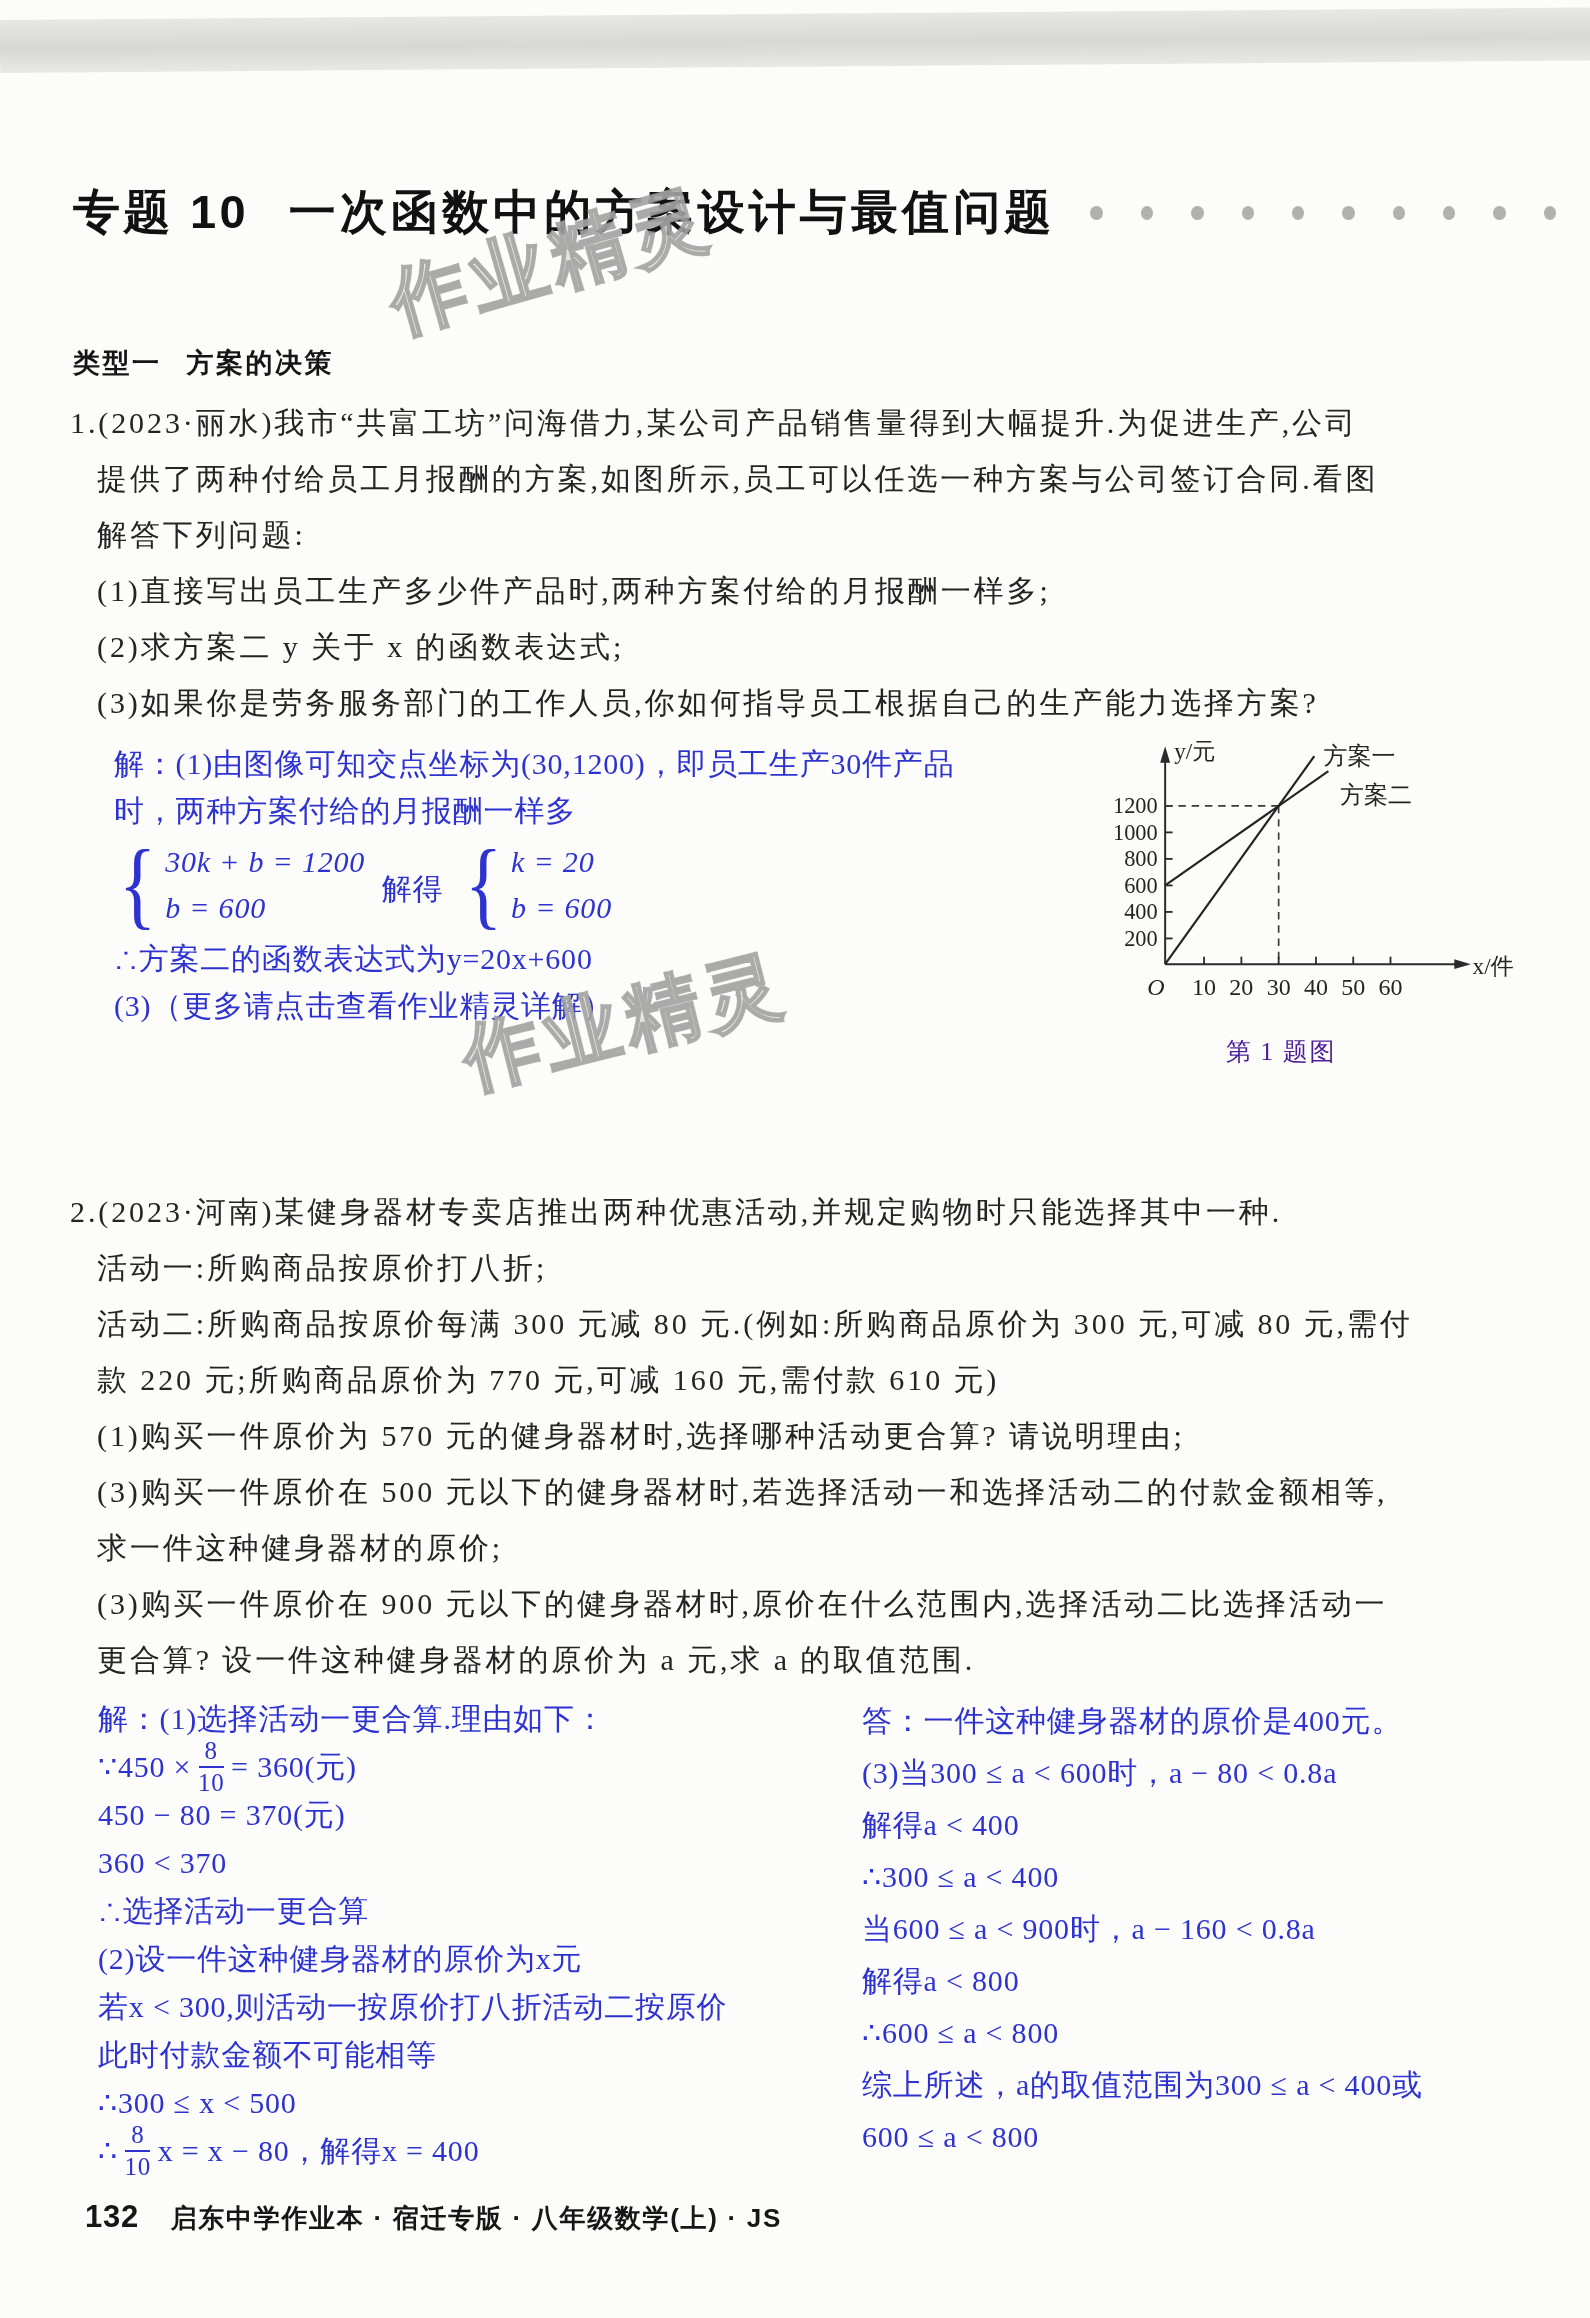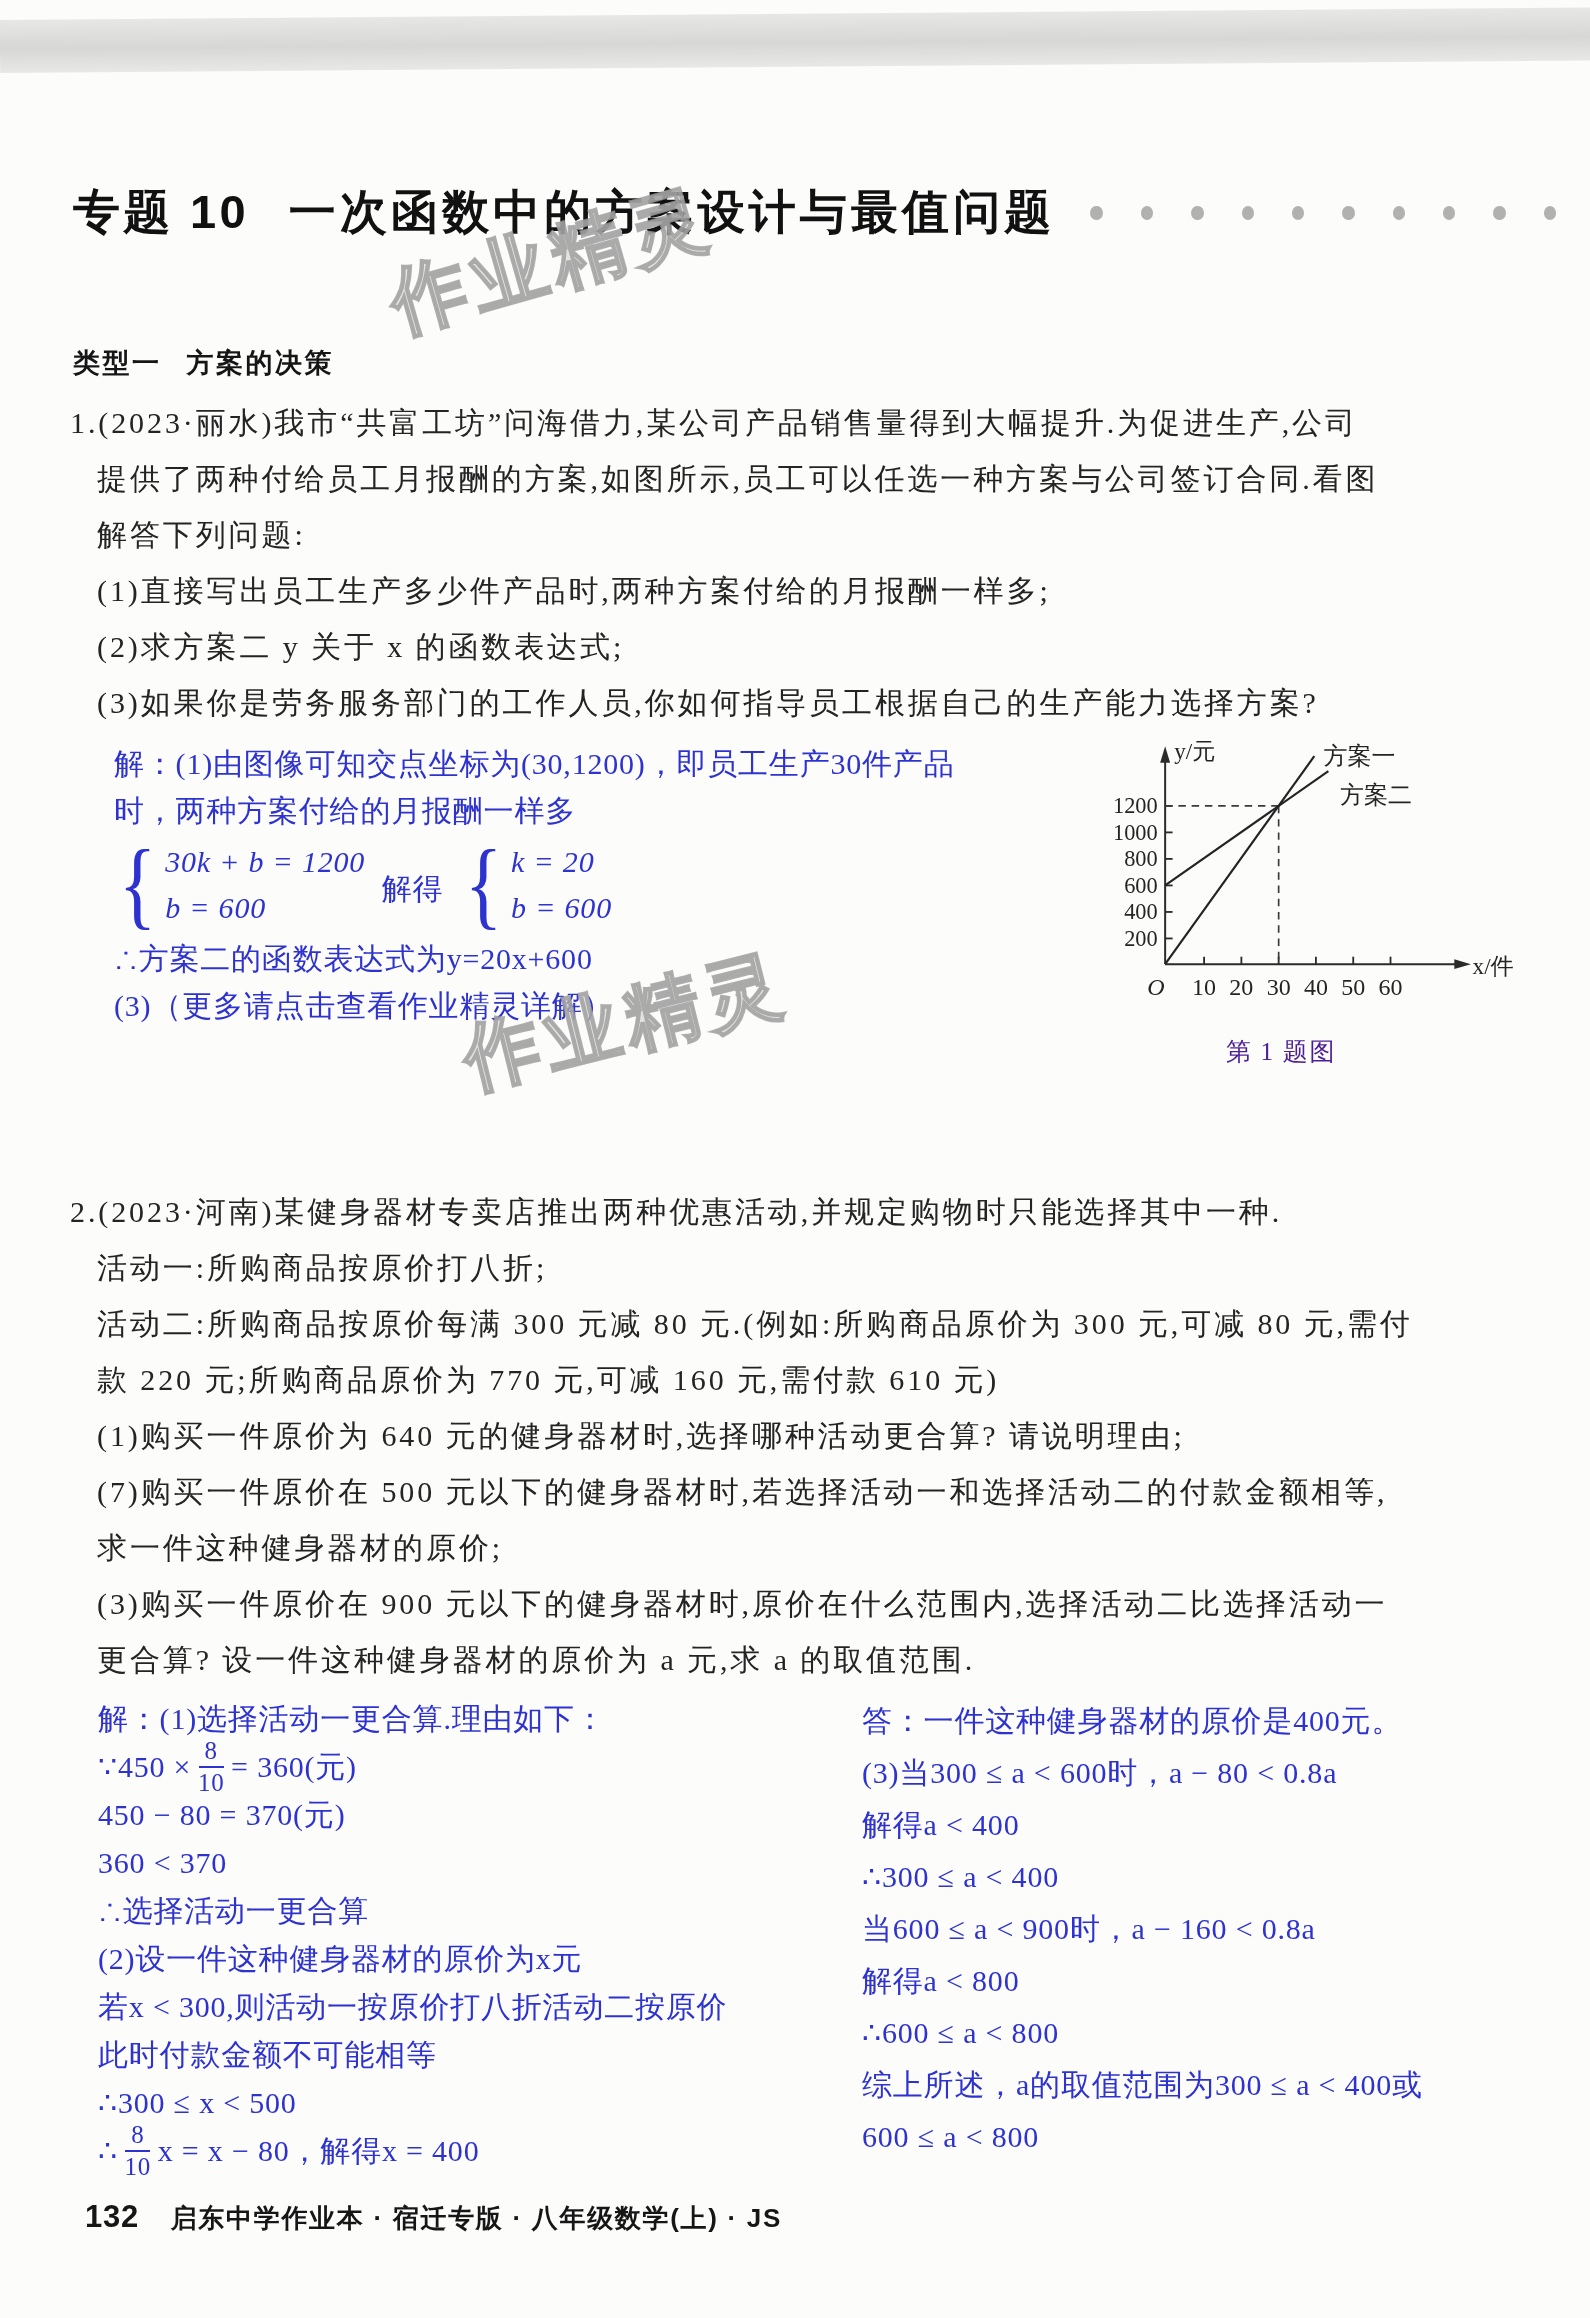--- a/index.html
+++ b/index.html
@@ -210,22 +210,22 @@
     <text x="66" y="135" font-size="27" text-anchor="end">1000</text>
     <text x="66" y="103" font-size="27" text-anchor="end">1200</text>
   </svg>
   <div class="fig-caption">第 1 题图</div>
 
   <div class="para p2">
     <div class="pline first">2.(2023·河南)某健身器材专卖店推出两种优惠活动,并规定购物时只能选择其中一种.</div>
     <div class="pline">活动一:所购商品按原价打八折;</div>
     <div class="pline">活动二:所购商品按原价每满 300 元减 80 元.(例如:所购商品原价为 300 元,可减 80 元,需付</div>
     <div class="pline">款 220 元;所购商品原价为 770 元,可减 160 元,需付款 610 元)</div>
-    <div class="pline">(1)购买一件原价为 640 元的健身器材时,选择哪种活动更合算? 请说明理由;</div>
-    <div class="pline">(7)购买一件原价在 500 元以下的健身器材时,若选择活动一和选择活动二的付款金额相等,</div>
+    <div class="pline">(1)购买一件原价为 570 元的健身器材时,选择哪种活动更合算? 请说明理由;</div>
+    <div class="pline">(3)购买一件原价在 500 元以下的健身器材时,若选择活动一和选择活动二的付款金额相等,</div>
     <div class="pline">求一件这种健身器材的原价;</div>
     <div class="pline">(3)购买一件原价在 900 元以下的健身器材时,原价在什么范围内,选择活动二比选择活动一</div>
     <div class="pline">更合算? 设一件这种健身器材的原价为 a 元,求 a 的取值范围.</div>
   </div>
 
   <div class="sol2l blue">
     <div class="sline">解：(1)选择活动一更合算.理由如下：</div>
     <div class="sline">
       <span>∵450 ×</span>
       <span class="frac">

